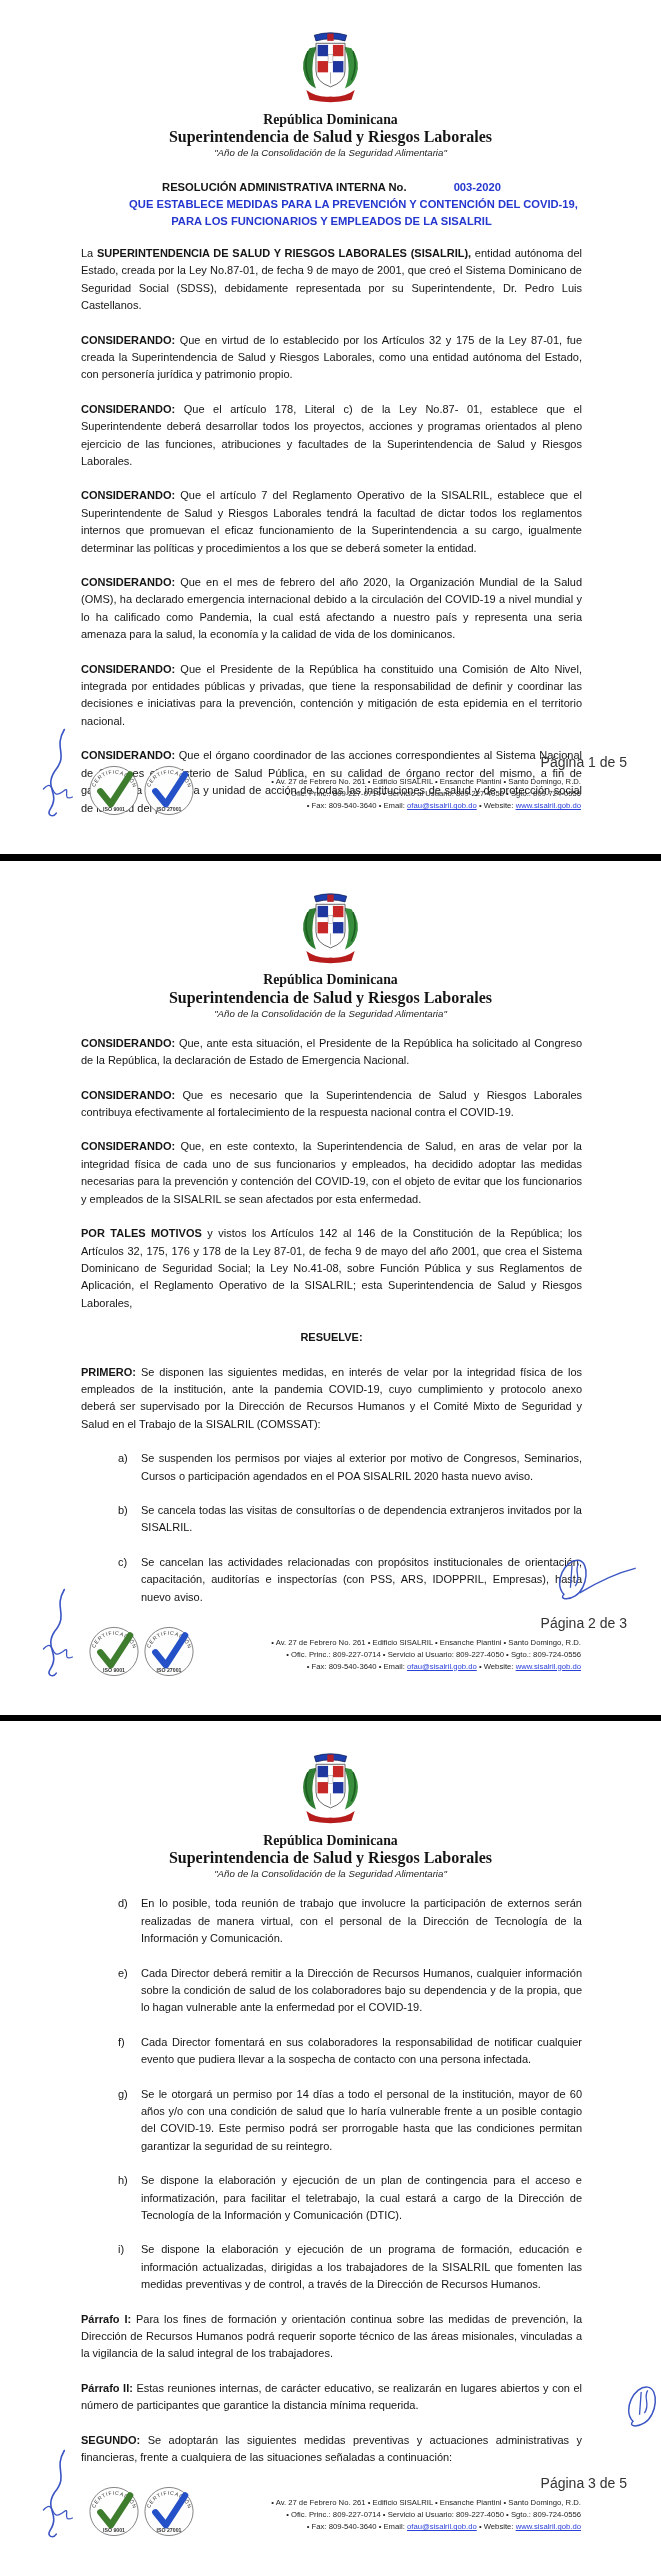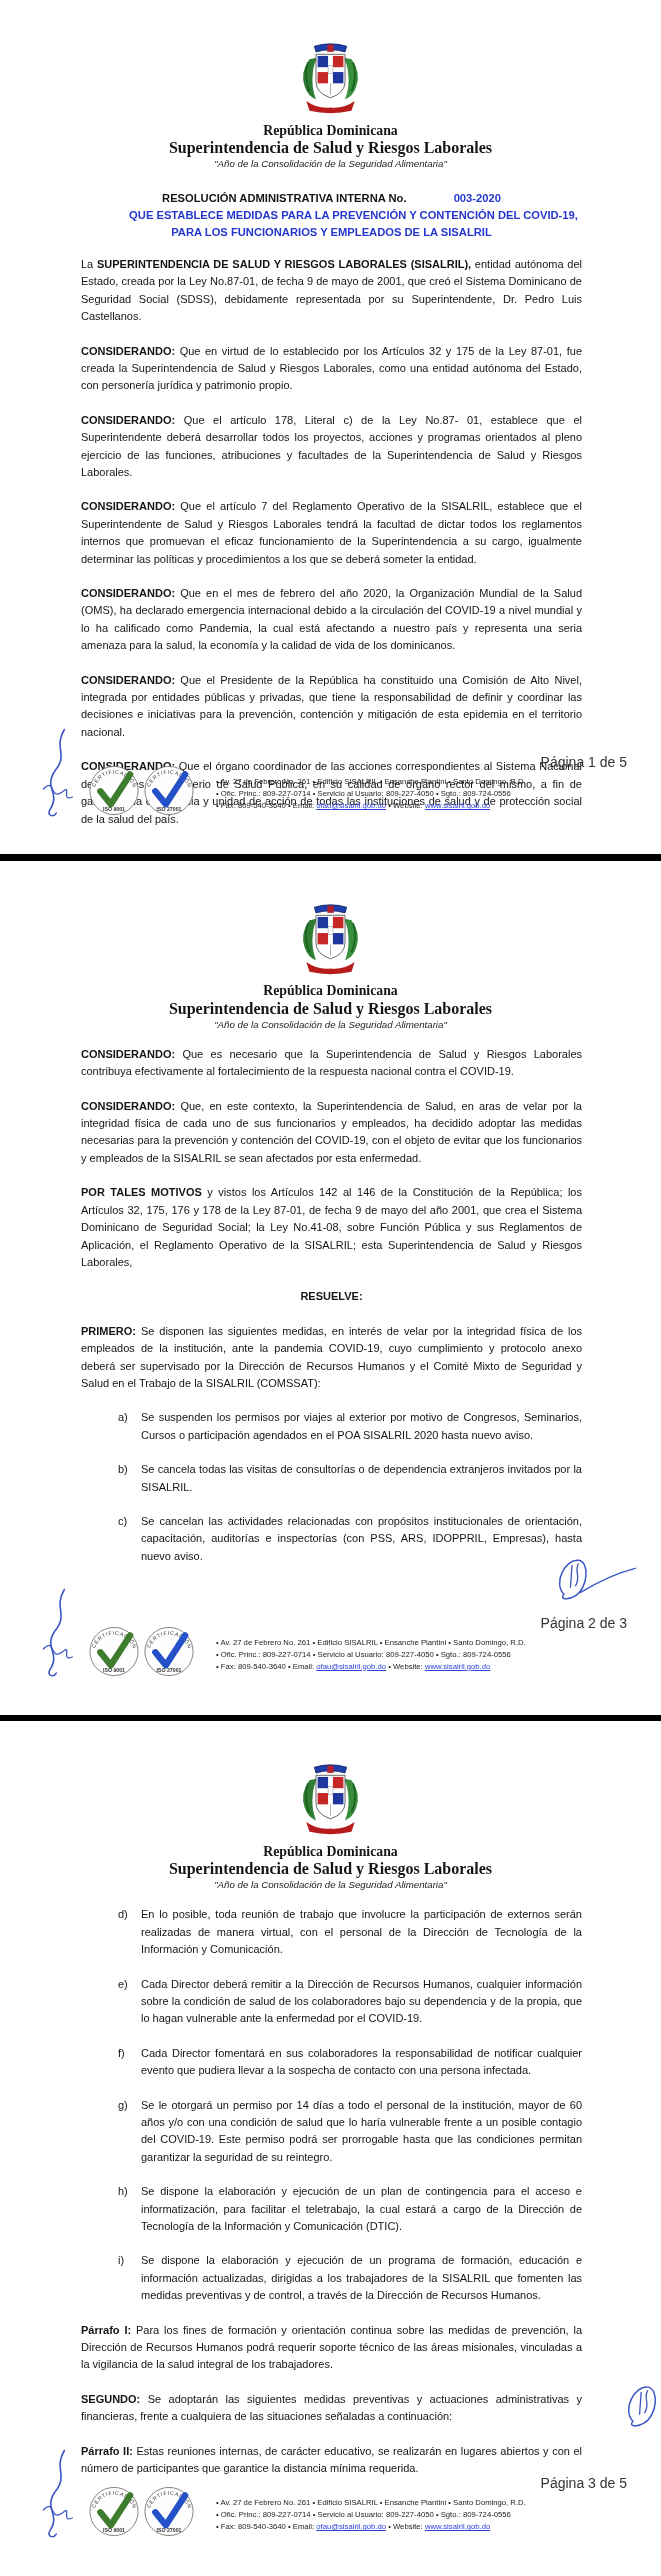--- a/index.html
+++ b/index.html
@@ -1,38 +1,38 @@
 <!DOCTYPE html>
 <html style="font-size:13px"><head>
 <meta charset="utf-8">
 <style>
   html,body{margin:0;padding:0;background:#fff;}
   body{width:661px;font-family:"Liberation Sans",sans-serif;color:#151515;}
   .page{width:661px;height:854px;position:relative;background:#fff;overflow:hidden;}
   .page-sep{width:661px;height:6.5px;background:#000;}
   
-  .hdr{text-align:center;padding-top:41px;}
+  .hdr{text-align:center;padding-top:30px;}
   .coat{display:block;margin:0 auto 6.5px auto;}
   .hdr .country{font-family:"Liberation Serif",serif;font-weight:bold;font-size:13.8px;line-height:1.15;}
   .hdr .org{font-family:Liberation Serif, serif;font-weight:bold;font-size:16px;line-height:1.2;}
   .hdr .motto{font-style:italic;font-size:9.7px;color:#222;margin-top:0.8px;}
   
   .content{padding:0 79px 0 81px;font-size:11px;line-height:17.4px;text-align:justify;}
   .title-block{text-align:center;font-weight:bold;font-size:11.2px;line-height:17px;margin:21px 0 14.6px 0;}
   .blue{color:#2537cf;margin-left:44px;}
   .p{margin:0 0 17px 0;}
   .b{font-weight:bold;}
   .resuelve{text-align:center;font-weight:bold;margin:3.2px 0 17px 0;}
   .li{display:flex;margin:0 0 17px 37px;}
   .li .m{flex:none;width:23px;}
   .li .t{flex:1;text-align:justify;}
   
   .footer{position:absolute;left:0;right:0;bottom:4.9px;height:96px;font-size:7.7px;}
   .pagenum{position:absolute;right:34px;top:1px;font-size:14px;color:#333;}
-  .addr{position:absolute;left:216px;top:23px;width:381px;line-height:12px;color:#222;}
+  .addr{position:absolute;left:200px;top:23px;width:381px;line-height:12px;color:#222;text-align:right;}
   .addr .lnk{color:#2b41d8;text-decoration:underline;cursor:pointer;}
   .seals{position:absolute;left:88px;top:11.3px;display:flex;gap:3.2px;}
   .sig-left{position:absolute;left:37px;top:-27.6px;}
   .sig-right{position:absolute;}
 </style>
 </head>
 <body>
 
 <div class="page">
   <div class="hdr">
@@ -122,20 +122,21 @@
       <rect x="41" y="30" width="6" height="10" fill="#fdfdfd" stroke="#888" stroke-width="0.6"></rect>
       <path d="M44 52 L44 66" stroke="#999" stroke-width="1"></path>
       <path d="M14 74 Q28 84 44 82 Q60 84 74 74 L70 86 Q44 92 18 86 Z" fill="#b71c1c"></path>
     </svg>
     <div class="country">República Dominicana</div>
     <div class="org">Superintendencia de Salud y Riesgos Laborales</div>
     <div class="motto">"Año de la Consolidación de la Seguridad Alimentaria"</div>
   </div>
 
   <div class="content" style="margin-top:16px;">
+    <p class="p"><span class="b">CONSIDERANDO:</span><span> Que, ante esta situación, el Presidente de la República ha solicitado al Congreso de la República, la declaración de Estado de Emergencia Nacional.</span></p>
     <p class="p"><span class="b">CONSIDERANDO:</span><span> Que es necesario que la Superintendencia de Salud y Riesgos Laborales contribuya efectivamente al fortalecimiento de la respuesta nacional contra el COVID-19.</span></p>
     <p class="p"><span class="b">CONSIDERANDO:</span><span> Que, en este contexto, la Superintendencia de Salud, en aras de velar por la integridad física de cada uno de sus funcionarios y empleados, ha decidido adoptar las medidas necesarias para la prevención y contención del COVID-19, con el objeto de evitar que los funcionarios y empleados de la SISALRIL se sean afectados por esta enfermedad.</span></p>
     <p class="p"><span class="b">POR TALES MOTIVOS</span><span> y vistos los Artículos 142 al 146 de la Constitución de la República; los Artículos 32, 175, 176 y 178 de la Ley 87-01, de fecha 9 de mayo del año 2001, que crea el Sistema Dominicano de Seguridad Social; la Ley No.41-08, sobre Función Pública y sus Reglamentos de Aplicación, el Reglamento Operativo de la SISALRIL; esta Superintendencia de Salud y Riesgos Laborales,</span></p>
     <div class="resuelve">RESUELVE:</div>
     <p class="p"><span class="b">PRIMERO:</span><span> Se disponen las siguientes medidas, en interés de velar por la integridad física de los empleados de la institución, ante la pandemia COVID-19, cuyo cumplimiento y protocolo anexo deberá ser supervisado por la Dirección de Recursos Humanos y el Comité Mixto de Seguridad y Salud en el Trabajo de la SISALRIL (COMSSAT):</span></p>
     <div class="li">
         <span class="m">a)</span>
         <span class="t">Se suspenden los permisos por viajes al exterior por motivo de Congresos, Seminarios, Cursos o participación agendados en el POA SISALRIL 2020 hasta nuevo aviso.</span>
       </div>
     <div class="li">
@@ -228,22 +229,22 @@
       </div>
     <div class="li">
         <span class="m">h)</span>
         <span class="t">Se dispone la elaboración y ejecución de un plan de contingencia para el acceso e informatización, para facilitar el teletrabajo, la cual estará a cargo de la Dirección de Tecnología de la Información y Comunicación (DTIC).</span>
       </div>
     <div class="li">
         <span class="m">i)</span>
         <span class="t">Se dispone la elaboración y ejecución de un programa de formación, educación e información actualizadas, dirigidas a los trabajadores de la SISALRIL que fomenten las medidas preventivas y de control, a través de la Dirección de Recursos Humanos.</span>
       </div>
     <p class="p"><span class="b">Párrafo I:</span><span> Para los fines de formación y orientación continua sobre las medidas de prevención, la Dirección de Recursos Humanos podrá requerir soporte técnico de las áreas misionales, vinculadas a la vigilancia de la salud integral de los trabajadores.</span></p>
+    <p class="p"><span class="b">Párrafo II:</span><span> Estas reuniones internas, de carácter educativo, se realizarán en lugares abiertos y con el número de participantes que garantice la distancia mínima requerida.</span></p>
     <p class="p"><span class="b">SEGUNDO:</span><span> Se adoptarán las siguientes medidas preventivas y actuaciones administrativas y financieras, frente a cualquiera de las situaciones señaladas a continuación:</span></p>
-    <p class="p"><span class="b">Párrafo II:</span><span> Estas reuniones internas, de carácter educativo, se realizarán en lugares abiertos y con el número de participantes que garantice la distancia mínima requerida.</span></p>
   </div>
 
   <svg class="sig-right" style="right:-16px;top:658px;" width="57" height="57" viewBox="0 0 70 70">
     <path d="M16 52 C2 38 18 8 34 10 C48 12 46 44 30 54 C20 60 10 58 16 52 Z" fill="none" stroke="#3b55c4" stroke-width="1.8"></path>
     <path d="M26 16 L24 44 M34 14 C28 24 38 30 30 42" fill="none" stroke="#3b55c4" stroke-width="1.6"></path>
   </svg>
 
   <div class="footer">
     <div class="pagenum">Página 3 de 5</div>
     <svg class="sig-left" width="45" height="97" viewBox="0 0 56 120">

